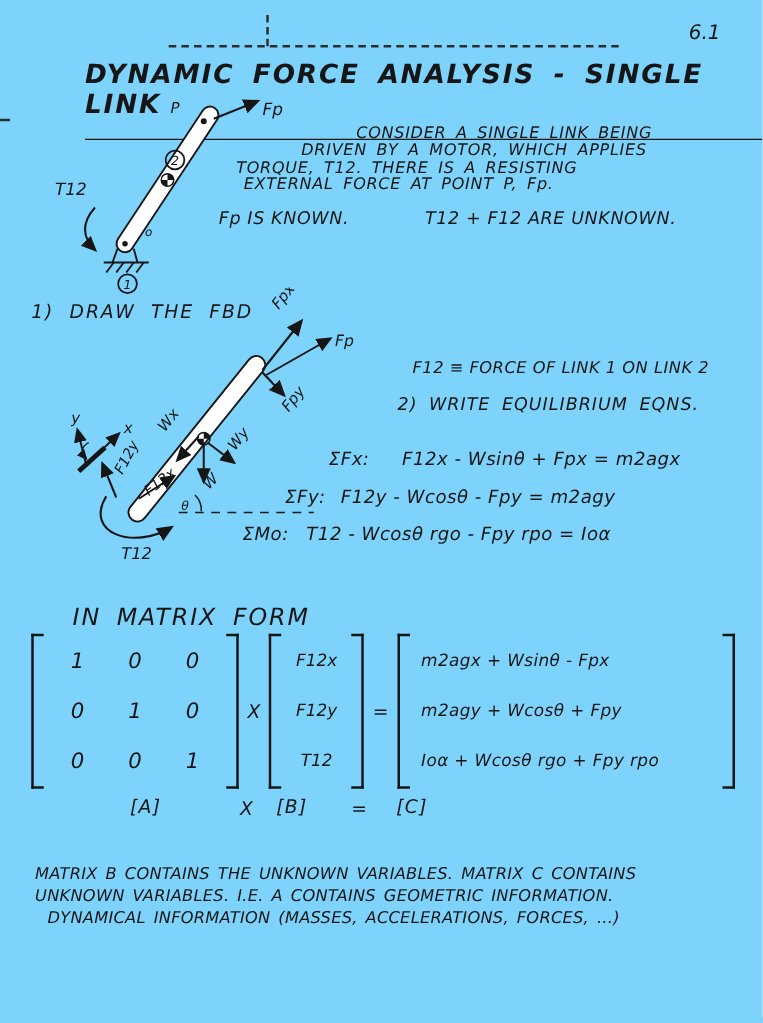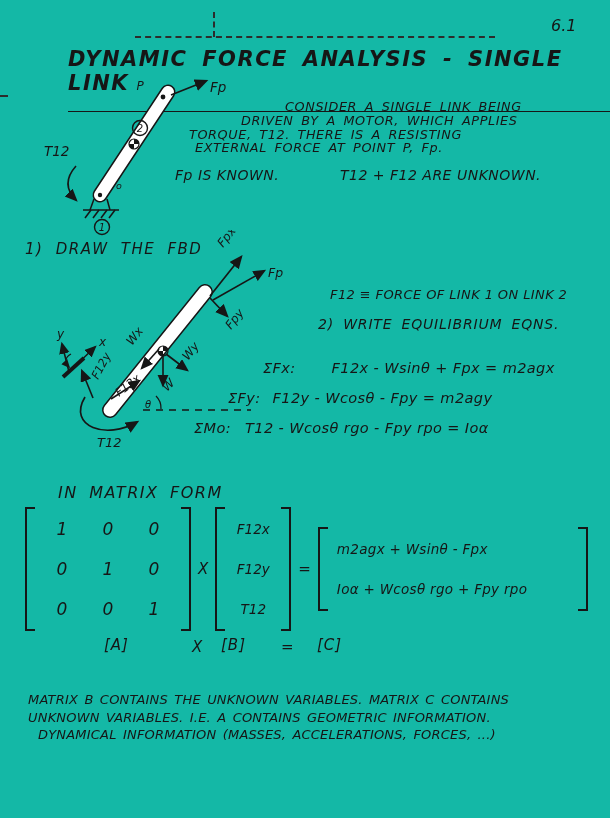--- a/index.html
+++ b/index.html
@@ -1,17 +1,17 @@
 <!DOCTYPE html>
 <html><head>
 <meta charset="utf-8">
 <style>
   html,body { margin:0; padding:0; background:#e8e8e8; }
   .page {
-    position:relative; width:610px; height:818px; background:#14b8a6;
+    position:relative; width:610px; height:818px; background:#7dd3fc;
     margin:0 auto; overflow:hidden;
     font-family:"DejaVu Sans", sans-serif; font-style:italic; color:#161616;
   }
   .abs { position:absolute; }
   .hand { font-family:"DejaVu Sans", sans-serif; font-style:italic; color:#161616; }
 
   .fold-h { left:135px; top:36px; width:360px; border-top:2px dashed #2c2c2c; height:0; }
   .fold-v { left:213px; top:12px; height:25px; border-left:2px dashed #2c2c2c; width:0; }
   .edge-dash { left:0; top:95px; width:8px; border-top:2px solid #2c2c2c; height:0; }
 
@@ -30,25 +30,25 @@
 
   .known-line  { left:175px; top:167px; font-size:14px; letter-spacing:0.5px; }
   .unknown-line{ left:340px; top:167px; font-size:14px; letter-spacing:0.5px;text-align:center; }
 
   .step1 { left:25px; top:240px; font-size:15px; letter-spacing:1.5px; word-spacing:6px; }
   .definition { left:330px; top:287px; font-size:13px; letter-spacing:0.4px; }
   .step2 { left:318px; top:316px; font-size:14px; letter-spacing:0.8px; word-spacing:4px; }
 
   .eq { font-size:14.5px; letter-spacing:0.4px; display:flex; }
   .eq .eq-label { flex:none; }
-  .eq1 { left:263px; top:360px; } .eq1 .eq-label { margin-right:36px; }
+  .eq1 { left:263px; top:360px; } .eq1 .eq-label { margin-right:26px; }
   .eq2 { left:228px; top:390px; } .eq2 .eq-label { margin-right:12px; }
   .eq3 { left:194px; top:420px; } .eq3 .eq-label { margin-right:14px; }
 
-  .matrix-heading { left:58px; top:483px; font-size:16px; letter-spacing:1.5px; word-spacing:5px;text-align:right; }
+  .matrix-heading { left:58px; top:483px; font-size:19px; letter-spacing:1.5px; word-spacing:5px;text-align:right; }
 
   .matrix-row { left:25px; top:507px; display:flex; align-items:center; gap:7px; }
   .mat { display:flex; align-items:stretch; }
   .brk { width:8px; border:2.2px solid #161616; }
   .brk-l { border-right:none; }
   .brk-r { border-left:none; }
   .a-grid { display:grid; grid-template-columns:repeat(3,46px); grid-auto-rows:40px;
             align-items:center; justify-items:center; font-size:17px; padding:2px 4px; }
   .vec { display:flex; flex-direction:column; justify-content:space-around; padding:2px 4px; }
   .vec .cell { height:40px; display:flex; align-items:center; justify-content:center;
@@ -223,20 +223,21 @@
         <div class="cell">F12y</div>
         <div class="cell">T12</div>
       </div>
       <div class="brk brk-r"></div>
     </div>
     <span class="op hand">=</span>
     <div class="mat cvec">
       <div class="brk brk-l"></div>
       <div class="vec">
         <div class="cell">m2agx + Wsinθ - Fpx</div>
+        <div class="cell">m2agy + Wcosθ + Fpy</div>
         <div class="cell">Ioα + Wcosθ rgo + Fpy rpo</div>
       </div>
       <div class="brk brk-r"></div>
     </div>
   </div>
 
   <span class="abs mlabel mlabel-a hand">[A]</span>
   <span class="abs mlabel mlabel-x hand">X</span>
   <span class="abs mlabel mlabel-b hand">[B]</span>
   <span class="abs mlabel mlabel-eq hand">=</span>

